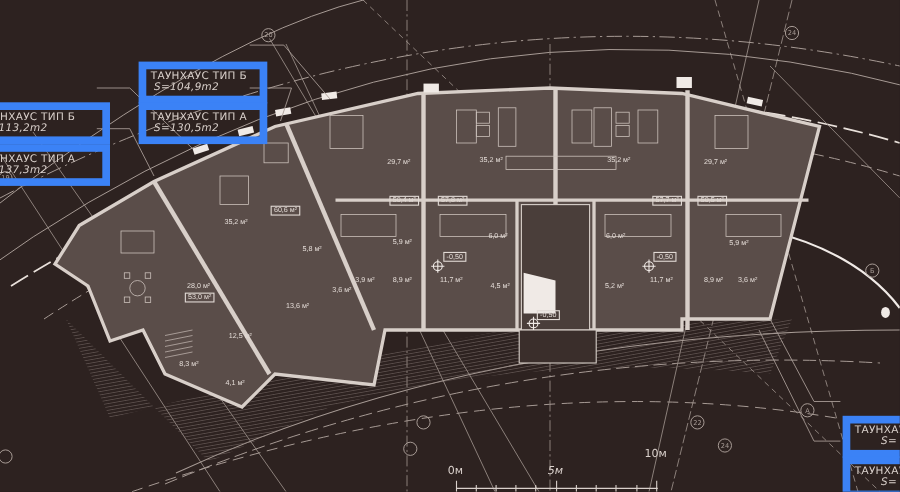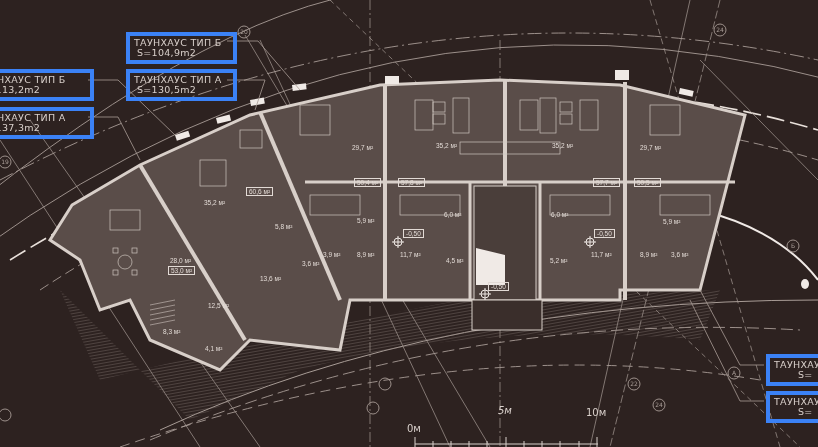--- a/index.html
+++ b/index.html
@@ -1,20 +1,20 @@
 <!DOCTYPE html>
 <html><head>
 <meta charset="utf-8">
 <style>
   html, body { margin:0; padding:0; background:#2d2220; }
   body { width:818px; height:447px; overflow:hidden; position:relative; font-family:"DejaVu Sans", sans-serif; }
   #plan { position:absolute; left:0; top:0; width:818px; height:447px; }
-  .lbl { position:absolute; border:4px solid #3b82f6; color:#d9d0cb; font-size:9.5px; line-height:10px; padding:2px 4px; letter-spacing:0.3px; white-space:nowrap; background:transparent; }
+  .lbl { position:absolute; border:7px solid #3b82f6; color:#d9d0cb; font-size:9.5px; line-height:10px; padding:2px 4px; letter-spacing:0.3px; white-space:nowrap; background:transparent;margin-top:24px; }
   .lbl .t { display:block; }
-  .lbl .s { display:block; padding-left:3px; }
+  .lbl .s { display:block; padding-left:3px;font-style:italic; }
   .area { position:absolute; color:#e2dad5; font-family:"Liberation Sans", sans-serif; font-size:6.5px; white-space:nowrap; }
   .area.box { border:1px solid #e2dad5; padding:0 2px; }
   .scale-lbl { position:absolute; color:#d9d0cb; font-size:10px; }
 </style>
 </head>
 <body>
 
 <svg id="plan" viewBox="0 0 818 447" xmlns="http://www.w3.org/2000/svg">
   <defs>
     <pattern id="hatch" width="3" height="3" patternUnits="userSpaceOnUse" patternTransform="rotate(80)">
@@ -241,14 +241,14 @@
 
 <span class="area" style="left:640px;top:144px;">29,7 м²</span>
 <span class="area box" style="left:634px;top:178px;">50,5 м²</span>
 <span class="area" style="left:663px;top:218px;">5,9 м²</span>
 <span class="area" style="left:640px;top:251px;">8,9 м²</span>
 <span class="area" style="left:671px;top:251px;">3,6 м²</span>
 
 <span class="area box" style="left:488px;top:282px;">-0,50</span>
 
 <span class="scale-lbl" style="left:407px;top:423px;">0м</span>
-<span class="scale-lbl" style="left:498px;top:405px;font-style:italic;">5м</span>
+<span class="scale-lbl" style="left:498px;top:423px;font-style:italic;">5м</span>
 <span class="scale-lbl" style="left:586px;top:407px;">10м</span>
 
 </body></html>

